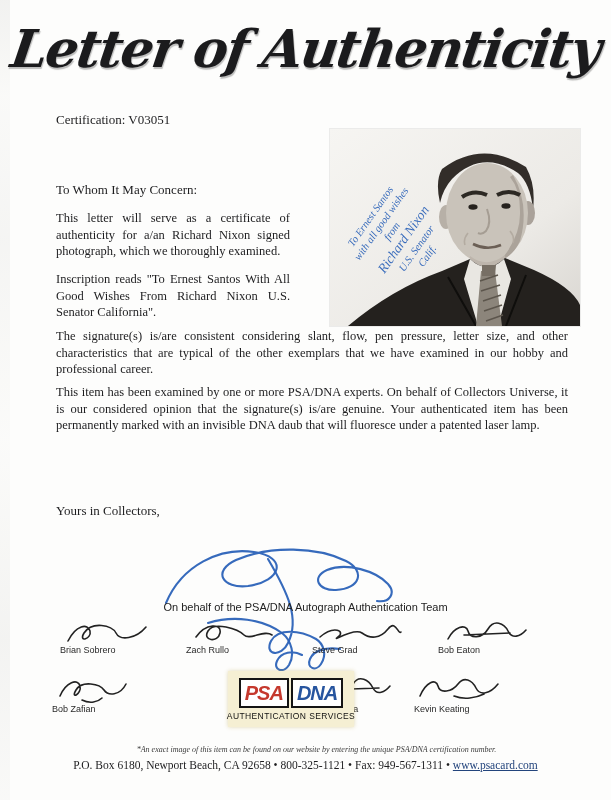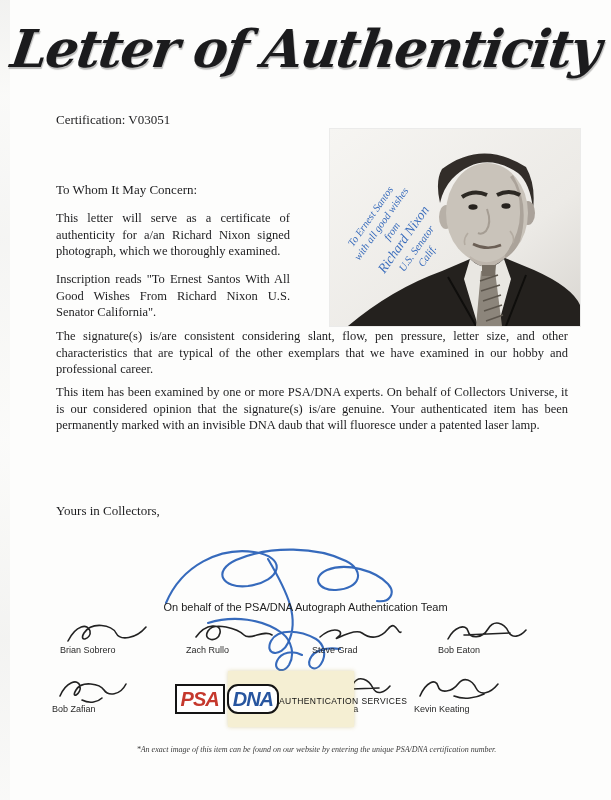--- a/index.html
+++ b/index.html
@@ -68,31 +68,31 @@
   .sig-block svg{display:block;margin:0 auto;}
   .sig-block svg path{stroke:#222;stroke-width:1.6;fill:none;stroke-linecap:round;}
   .sig-name{
     font-family:"Liberation Sans",sans-serif;font-size:9px;color:#2a2a2a;
     margin-top:-2px;white-space:nowrap;
   }
 
   
   .psadna{
     position:absolute;left:228px;top:671px;width:126px;height:56px;
-    background:var(--logo-bg);display:flex;flex-direction:row;
+    background:var(--logo-bg);display:flex;flex-direction:column;
     align-items:center;justify-content:center;box-shadow:0 0 4px rgba(190,170,90,.45);
   }
   .logo-boxes{display:flex;gap:2px;}
   .logo-box{
     border:2px solid #141414;background:#fff;padding:0 4px;
     font-family:"Liberation Sans",sans-serif;font-weight:bold;font-style:italic;
     font-size:20px;letter-spacing:-1px;line-height:26px;
   }
   .logo-psa{color:var(--psa-red);}
-  .logo-dna{color:var(--dna-blue);border-radius:11px;}
+  .logo-dna{color:var(--dna-blue);}
   .logo-sub{
     font-family:"Liberation Sans",sans-serif;font-size:8.5px;color:#111;
     margin-top:3px;letter-spacing:.4px;white-space:nowrap;
   }
 
   .footnote{
     position:absolute;left:3px;right:0;top:745px;text-align:center;
     font-style:italic;font-size:8px;color:#3a3a3a;
     font-family:"Liberation Serif",serif;
     margin-left:19px;
@@ -238,14 +238,17 @@
   <div class="psadna">
     <div class="logo-boxes">
       <div class="logo-box logo-psa">PSA</div>
       <div class="logo-box logo-dna">DNA</div>
     </div>
     <div class="logo-sub">AUTHENTICATION SERVICES</div>
   </div>
 
   <div class="footnote">*An exact image of this item can be found on our website by entering the unique PSA/DNA certification number.</div>
 
+  <div class="address">
+    <span>P.O. Box 6180, Newport Beach, CA 92658 • 800-325-1121 • Fax: 949-567-1311 • </span><span class="site">www.psacard.com</span>
+  </div>
 
 </div>
 
 </body></html>

